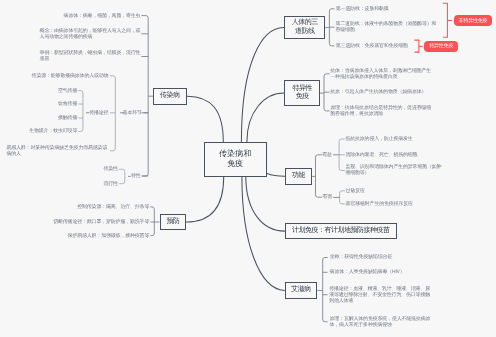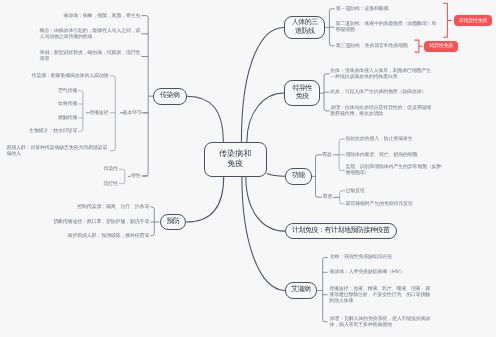--- a/index.html
+++ b/index.html
@@ -1,21 +1,21 @@
 <!DOCTYPE html>
 <html><head>
 <meta charset="utf-8">
 <style>
   html,body{margin:0;padding:0;}
   body{width:496px;height:337px;background:#f7f7f7;overflow:hidden;position:relative;
        font-family:"Liberation Sans",sans-serif;-webkit-font-smoothing:antialiased;text-rendering:geometricPrecision;}
   #root{position:absolute;left:0;top:0;width:496px;height:337px;}
   svg#links{position:absolute;left:0;top:0;width:496px;height:337px;}
   .node{position:absolute;box-sizing:border-box;background:#f8f8f9;border:1.1px solid #4a5260;
-        border-radius:8px;color:#2b3340;display:flex;flex-direction:column;align-items:center;
+        border-radius:0;color:#2b3340;display:flex;flex-direction:column;align-items:center;
         justify-content:center;text-align:center;font-size:7px;letter-spacing:-0.5px;line-height:8.4px;white-space:nowrap;}
   .node.center{font-size:8px;letter-spacing:0.2px;line-height:10.5px;}
   .leaf{position:absolute;color:#6e7682;font-size:5px;letter-spacing:-0.2px;}
   .badge{position:absolute;box-sizing:border-box;background:#fb5054;color:#fff;border-radius:4px;
          display:flex;align-items:center;justify-content:center;text-align:center;font-size:5px;letter-spacing:-0.2px;white-space:nowrap;}
 </style>
 </head>
 <body>
 
 <div id="root">

